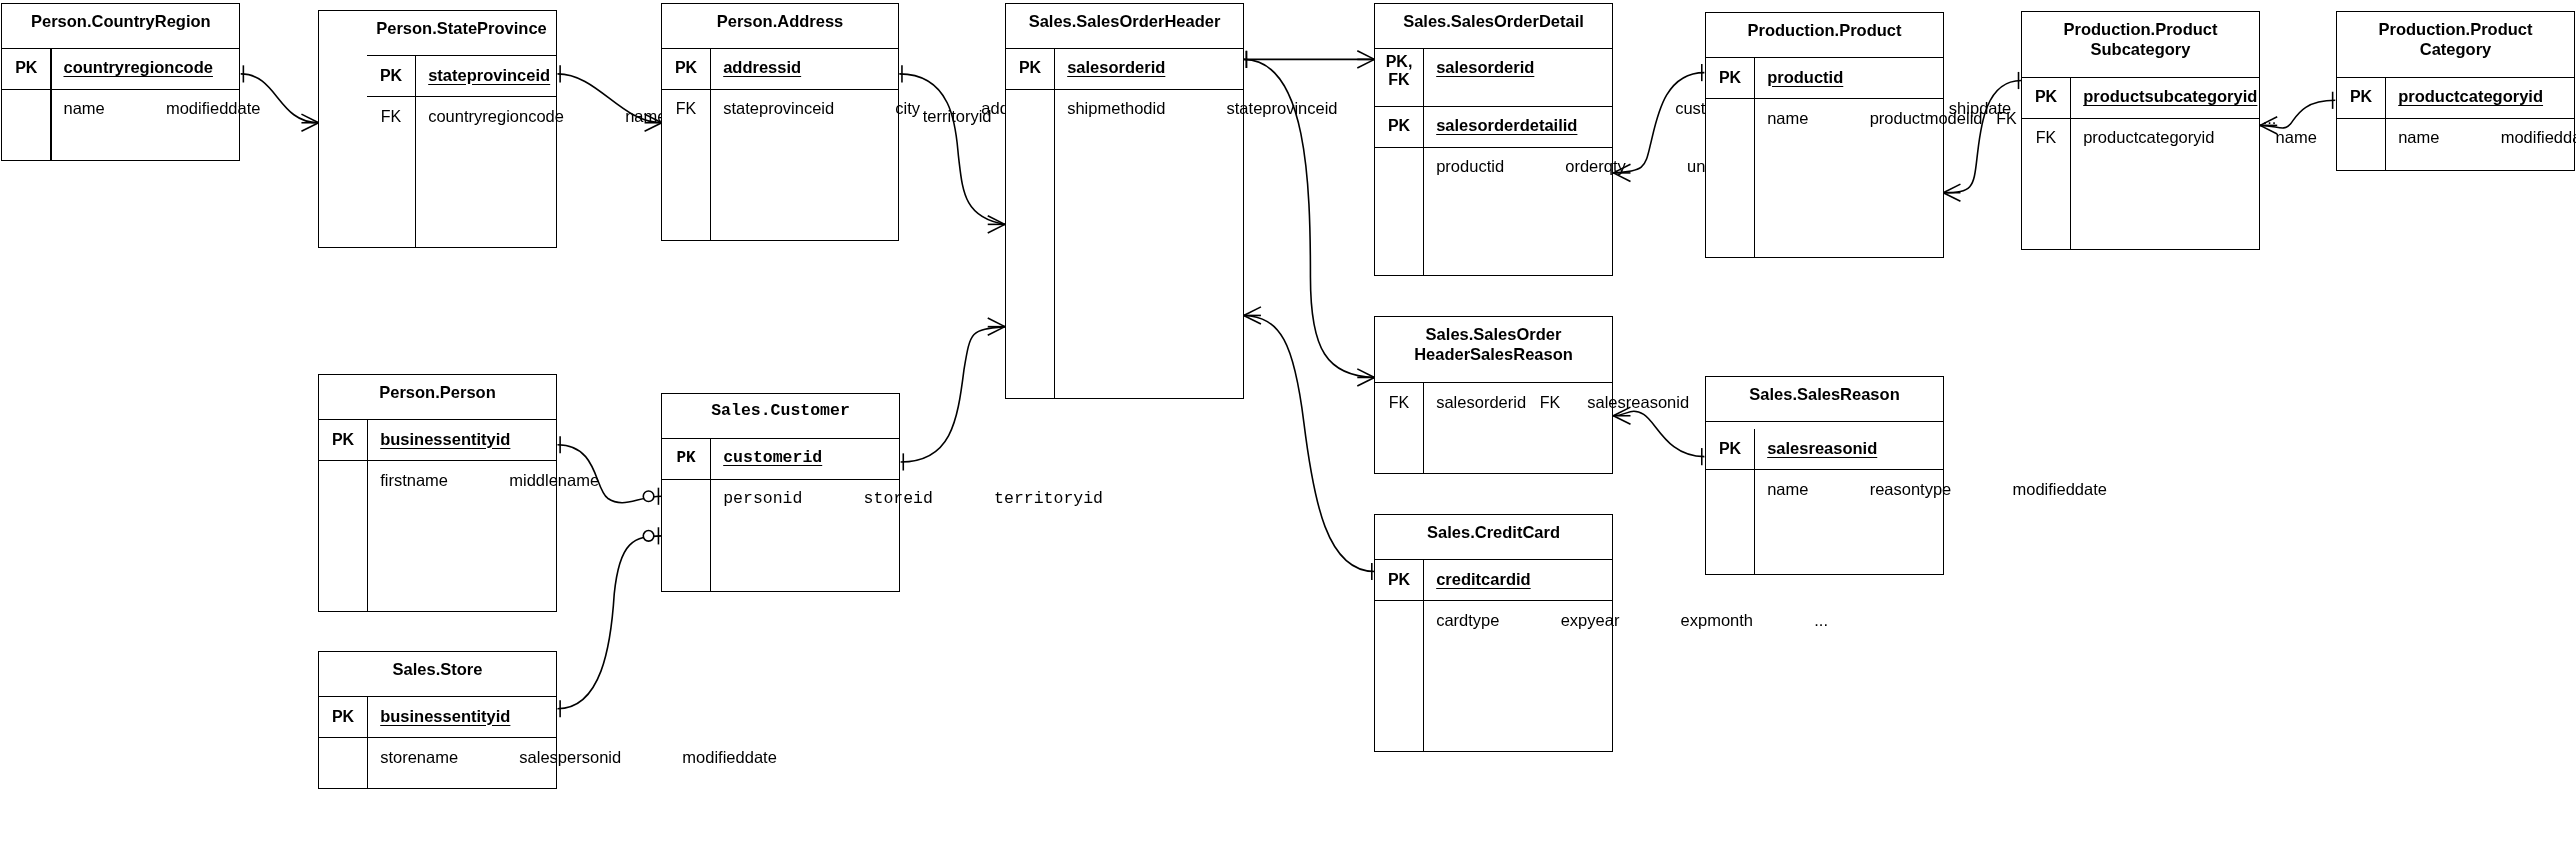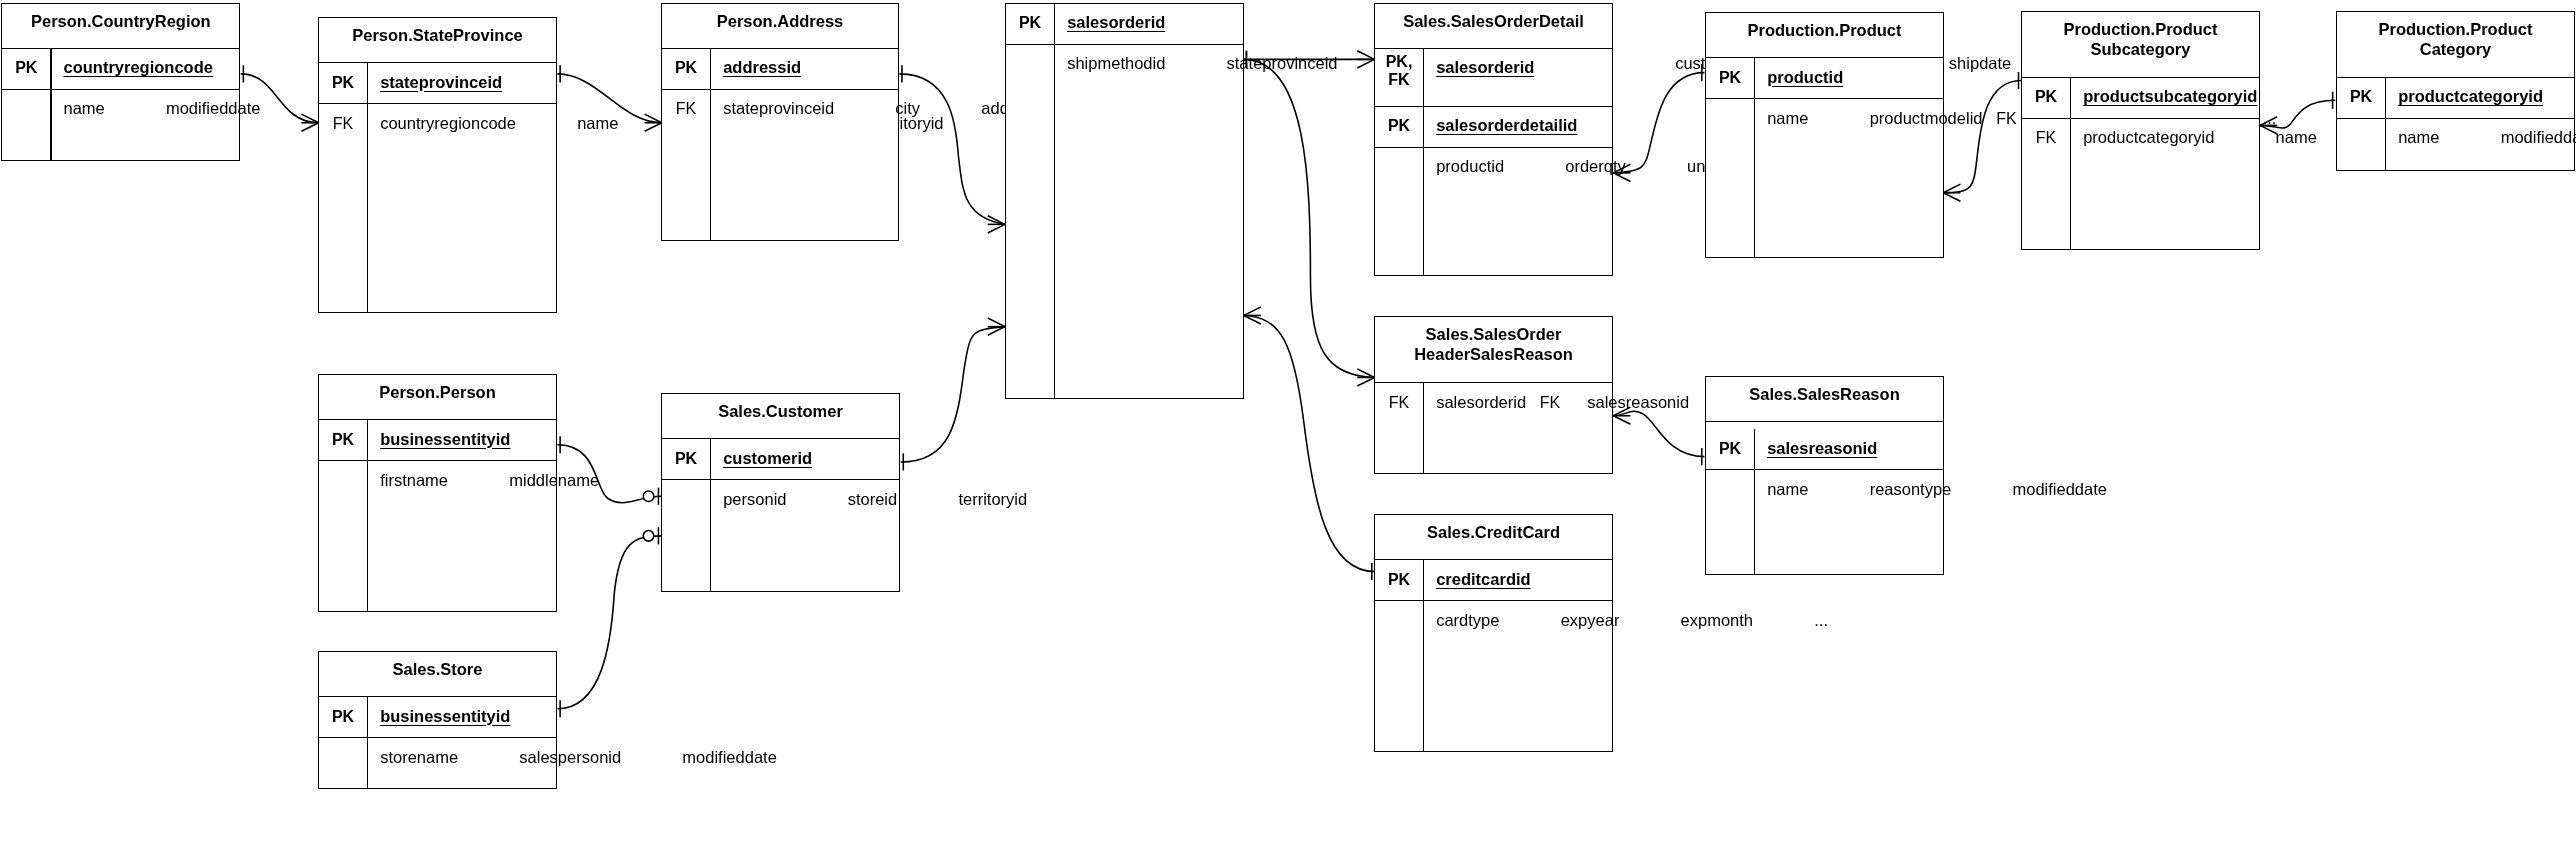--- a/index.html
+++ b/index.html
@@ -181,21 +181,21 @@
             <div class="fname">name</div>
           </div>
           <div class="row">
             <div class="tag"></div>
             <div class="fname">modifieddate</div>
           </div>
           <div style="position: absolute; left: 48px; top: 0px; bottom: 0px; width: 1.3px; background: rgb(0, 0, 0);"></div>
         </div>
       </div>
     </div>
-    <div class="entity" style="left: 318px; top: 17px; width: 239px; height: 296px;">
+    <div class="entity" style="left: 318px; top: 10px; width: 239px; height: 238px; padding-left: 48px;">
       <div class="entity-title" style="height: 45px;">Person.StateProvince</div>
       <div class="entity-body">
         <div class="key-group" style="position: relative;">
           <div class="row">
             <div class="tag bold">PK</div>
             <div class="fname pk">stateprovinceid</div>
           </div>
           <div style="position: absolute; left: 48px; top: 0px; bottom: 0px; width: 1.3px; background: rgb(0, 0, 0);"></div>
         </div>
         <div class="key-group last" style="position: relative;">
@@ -244,20 +244,21 @@
           </div>
           <div class="row">
             <div class="tag"></div>
             <div class="fname">...</div>
           </div>
           <div style="position: absolute; left: 48px; top: 0px; bottom: 0px; width: 1.3px; background: rgb(0, 0, 0);"></div>
         </div>
       </div>
     </div>
     <div class="entity" style="left: 1005px; top: 2.6px; width: 239px; height: 396px;">
+      <div class="entity-title" style="height: 45px;">Sales.SalesOrderHeader</div>
       <div class="entity-body">
         <div class="key-group" style="position: relative;">
           <div class="row">
             <div class="tag bold">PK</div>
             <div class="fname pk">salesorderid</div>
           </div>
           <div style="position: absolute; left: 48px; top: 0px; bottom: 0px; width: 1.3px; background: rgb(0, 0, 0);"></div>
         </div>
         <div class="key-group last" style="position: relative;">
           <div class="row">
@@ -525,21 +526,21 @@
             <div class="fname">lastname</div>
           </div>
           <div class="row">
             <div class="tag"></div>
             <div class="fname">...</div>
           </div>
           <div style="position: absolute; left: 48px; top: 0px; bottom: 0px; width: 1.3px; background: rgb(0, 0, 0);"></div>
         </div>
       </div>
     </div>
-    <div class="entity" style="left: 661px; top: 393px; width: 239px; height: 199px;">
+    <div class="entity" style="left: 661px; top: 393px; width: 239px; height: 199px; font-family: Liberation Mono, monospace;">
       <div class="entity-title" style="height: 45px;">Sales.Customer</div>
       <div class="entity-body">
         <div class="key-group" style="position: relative;">
           <div class="row">
             <div class="tag bold">PK</div>
             <div class="fname pk">customerid</div>
           </div>
           <div style="position: absolute; left: 48px; top: 0px; bottom: 0px; width: 1.3px; background: rgb(0, 0, 0);"></div>
         </div>
         <div class="key-group last" style="position: relative;">

